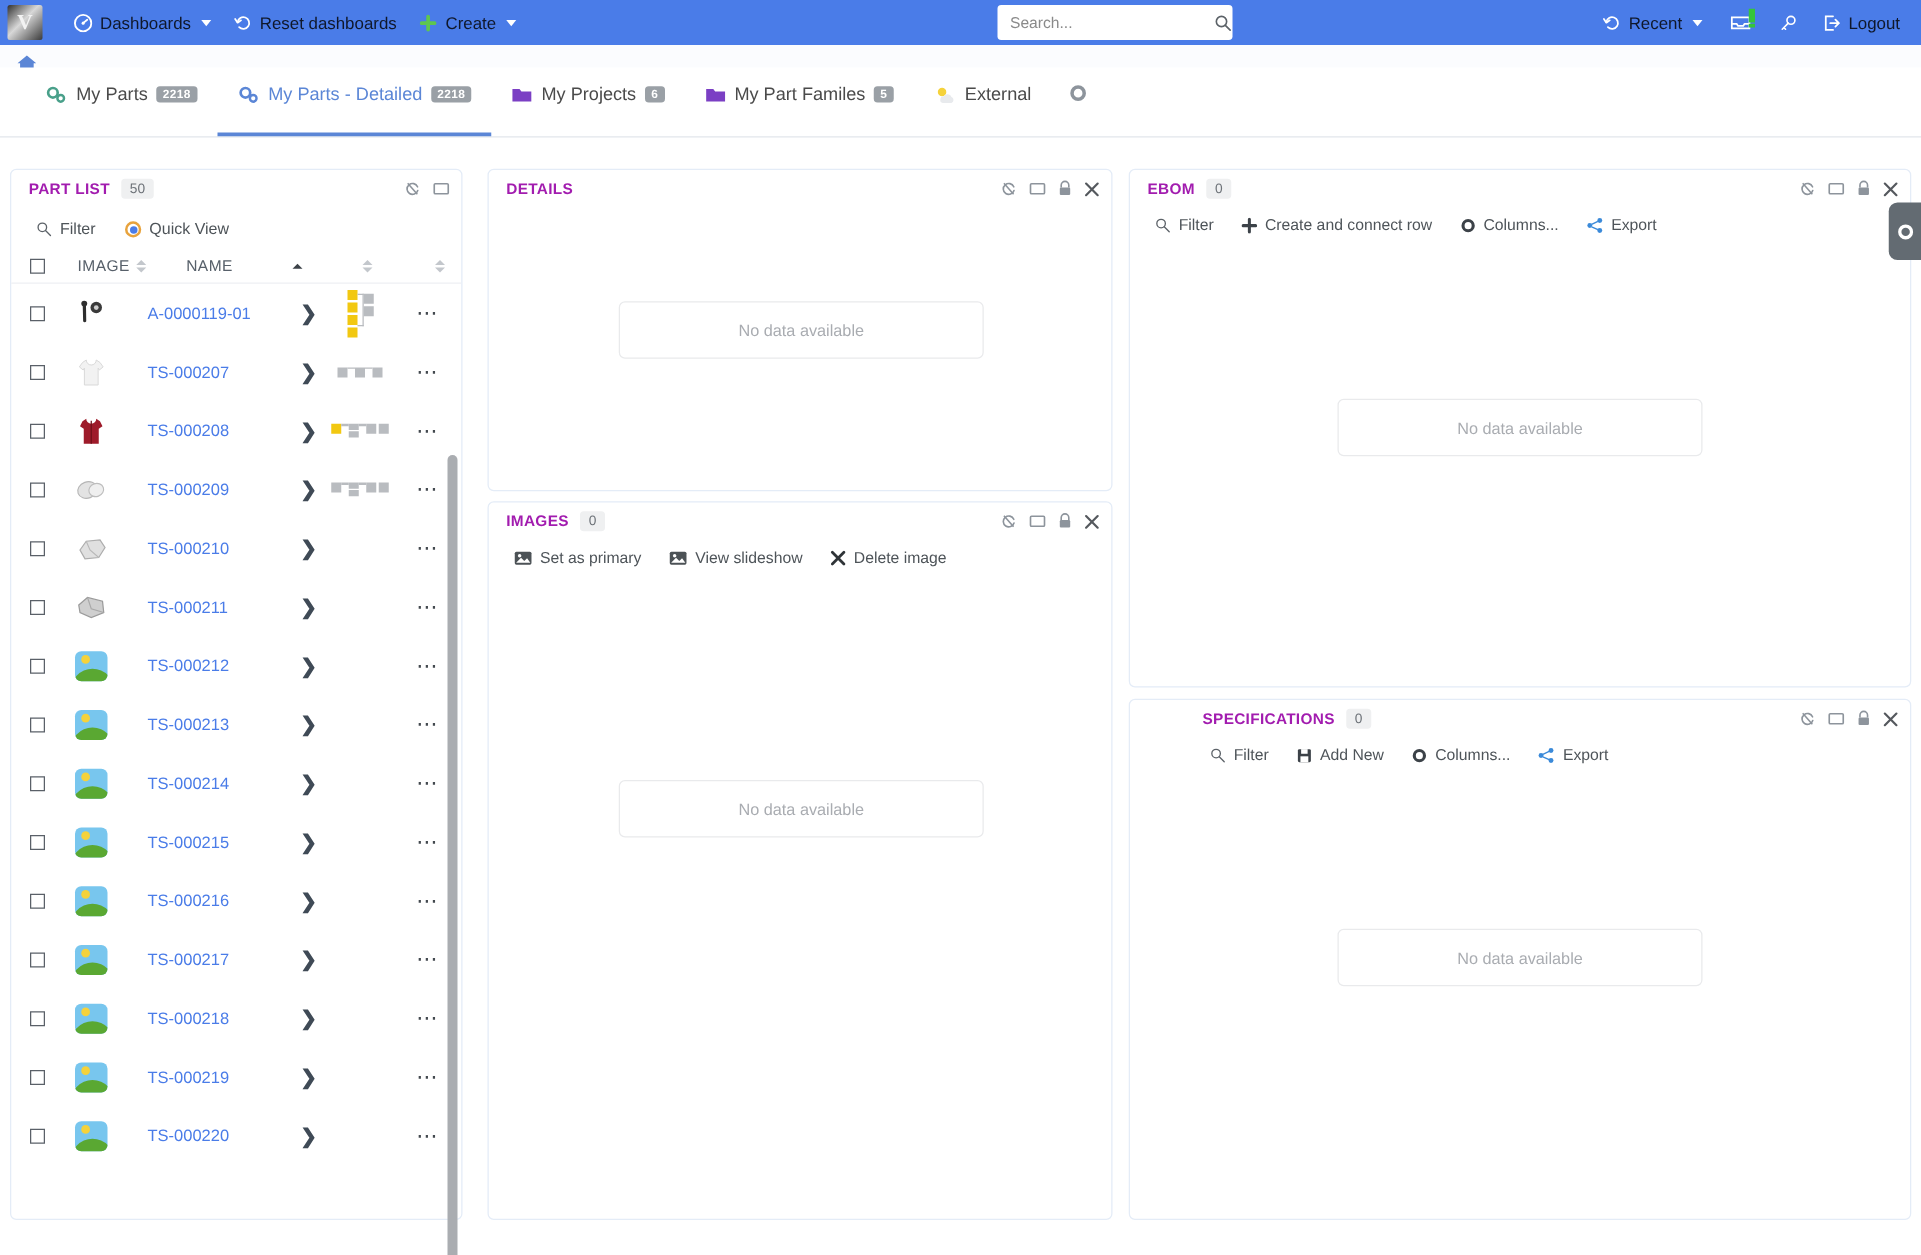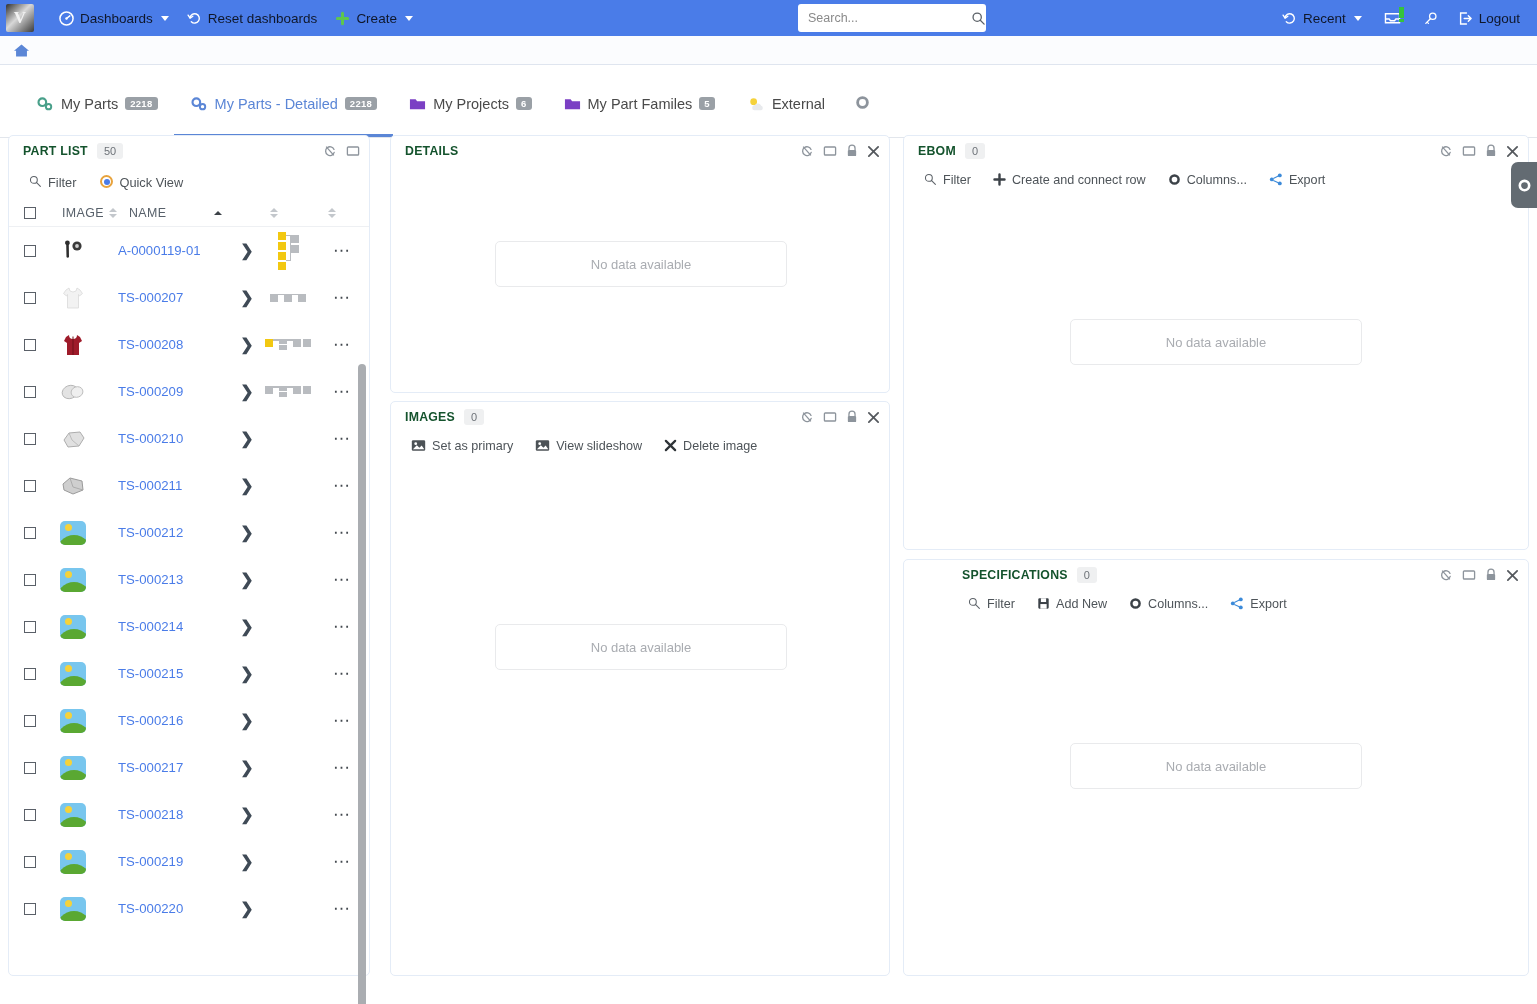--- a/index.html
+++ b/index.html
@@ -67,21 +67,21 @@
   
   .breadcrumb {
     position: absolute; left: 0; top: 36px;
     width: 1537px; height: 29px;
     background: #fbfcfe; border-bottom: 1px solid #dfe5ef;
     display: flex; align-items: center; padding-left: 13px;
   }
 
   
   .tabbar {
-    position: absolute; left: 0; top: 82px;
+    position: absolute; left: 0; top: 54px;
     width: 1537px; height: 56px;
     background: #ffffff; border-bottom: 1px solid #e2e6ec;
     display: flex; align-items: flex-end; padding-left: 20px;
   }
   .tab {
     display: flex; align-items: center; gap: 7px;
     height: 52px; padding: 0 16px 12px 16px;
     font-size: 14.5px; color: #4a4a4a; cursor: default;
     border-bottom: 3px solid transparent;
     white-space: nowrap;
@@ -99,37 +99,37 @@
     position: absolute;
     background: #ffffff;
     border: 1px solid #e4ecf7;
     border-radius: 5px;
   }
   .panel-head {
     display: flex; align-items: center;
     height: 30px; padding: 0 9px 0 14px;
   }
   .panel-title {
-    font-size: 12.3px; font-weight: bold; color: #14532d;
+    font-size: 12.3px; font-weight: bold; color: #a21caf;
     letter-spacing: .25px;
   }
   .panel-count {
     background: #eff0f1; color: #6d7278; font-size: 11px;
     border-radius: 3px; padding: 2px 7px; margin-left: 9px;
   }
   .panel-icons {
     margin-left: auto; display: flex; align-items: center; gap: 9px;
     color: #8d949c;
   }
   .panel-toolbar {
     display: flex; align-items: center; gap: 22px;
     padding: 7px 0 0 20px; font-size: 12.6px; color: #4e5459;
   }
   .tool-btn {
-    display: flex; align-items: flex-start; gap: 6px; cursor: default;
+    display: flex; align-items: flex-end; gap: 6px; cursor: default;
     white-space: nowrap;
   }
   .nodata {
     border: 1px solid #e9eaec; border-radius: 5px;
     color: #a9acb1; font-size: 13px;
     display: flex; align-items: center; justify-content: center;
     background: #ffffff;
   }
 
   
@@ -435,21 +435,21 @@
 
   <div class="col-head">
     <span class="chk"></span>
     <span style="margin-left:26px;display:flex;align-items:center;justify-content:space-between;">
       <span>IMAGE</span>
       <span class="sort-both">
           <span class="tri-up"></span>
           <span class="tri-dn"></span>
         </span>
     </span>
-    <span style="margin-left:12px;display:flex;align-items:center;">
+    <span style="margin-left:32px;display:flex;align-items:center;">
       <span>NAME</span>
     </span>
     <span class="sort-both" style="margin-left:48px;">
       <span class="tri-up dark"></span>
     </span>
     <span class="sort-both" style="margin-left:48px;">
         <span class="tri-up"></span>
         <span class="tri-dn"></span>
       </span>
     <span class="sort-both" style="margin-left:50px;">

